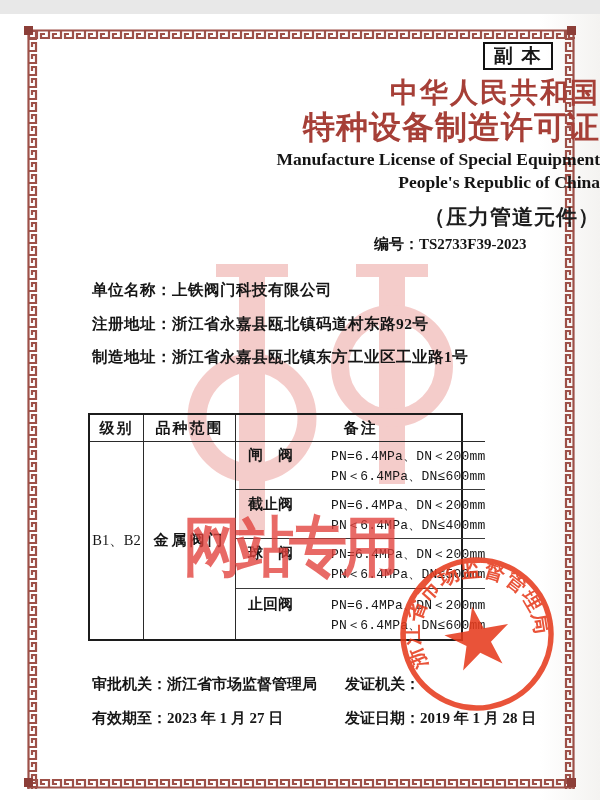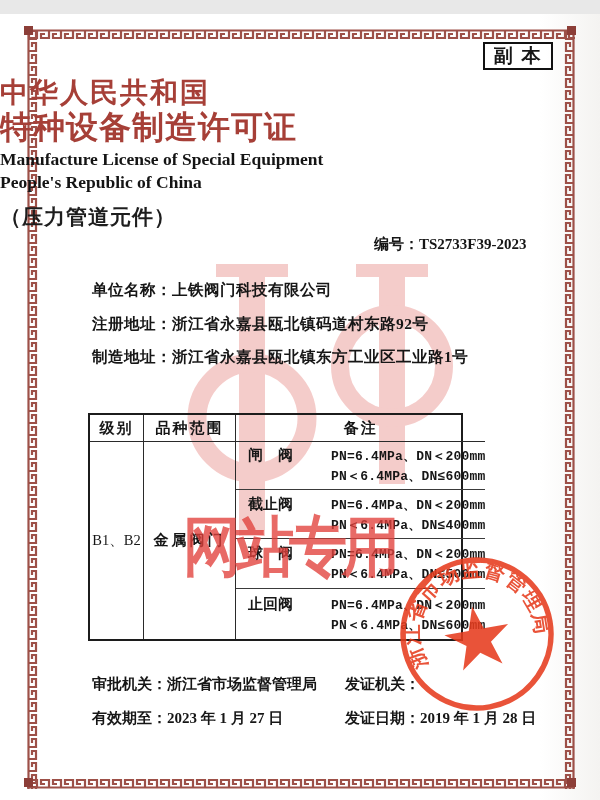--- a/index.html
+++ b/index.html
@@ -25,21 +25,21 @@
   }
   .seal { position:absolute; left:392px; top:535px; z-index:6; opacity:.88; }
   
   .content { position:absolute; inset:0; z-index:3; }
   .abs { position:absolute; }
   .copy-badge {
     left:483px; top:28px; width:70px; height:28px;
     border:2px solid #111; display:flex; align-items:center; justify-content:center;
     font-size:19px; font-weight:700; letter-spacing:2px; background:rgba(255,255,255,.6);
   }
-  .t-center { left:0; width:600px; text-align:left; }
+  .t-center { left:0; width:600px; text-align:right; }
   .title-cn {
     font-family:"Liberation Sans","DejaVu Sans",sans-serif;
     font-weight:700; color:#a63f37; white-space:nowrap;
   }
   .title1 { top:60px; font-size:28px; letter-spacing:2px; }
   .title2 { top:92px; font-size:32px; letter-spacing:1px; }
   .title-en { font-weight:700; font-size:17.5px; color:#141414; }
   .en1 { top:135px; } .en2 { top:158px; }
   .subtitle {
     top:189px; font-family:"Liberation Sans","DejaVu Sans",sans-serif;
@@ -64,21 +64,21 @@
   .cell-cat   { grid-column:2; grid-row:2 / 6; letter-spacing:3px; font-weight:600; }
   .remark-row {
     grid-column:3; display:flex; flex-direction:column; justify-content:center;
     gap:2px; padding-left:12px; font-size:13px;
   }
   .remark-row.sep { border-bottom:1px solid #3a3a3a; }
   .r-l1 { display:flex; align-items:baseline; gap:8px; }
   .valve-name { display:inline-block; width:50px; font-size:15px; font-weight:600; white-space:nowrap; }
   .spec {
     font-family:"Liberation Mono","DejaVu Sans Mono",monospace;
-    font-size:13px; letter-spacing:.2px; white-space:nowrap; font-weight:700;padding-left:25px;
+    font-size:13px; letter-spacing:.2px; white-space:nowrap; font-weight:400;padding-left:25px;
   }
   .r-l2 { margin-left:58px; }
   
   .foot-row { white-space:nowrap; font-size:15px; font-weight:600; }
   .fa1 { left:92px;  top:661px; } .fa2 { left:345px; top:661px; }
   .fb1 { left:92px;  top:695px; } .fb2 { left:345px; top:695px; }
   .footer-note {
     left:0; top:779px; width:600px; text-align:center;
     font-family:"Liberation Sans","DejaVu Sans",sans-serif;
     font-size:14.5px; font-weight:700; color:#222; letter-spacing:1px;

